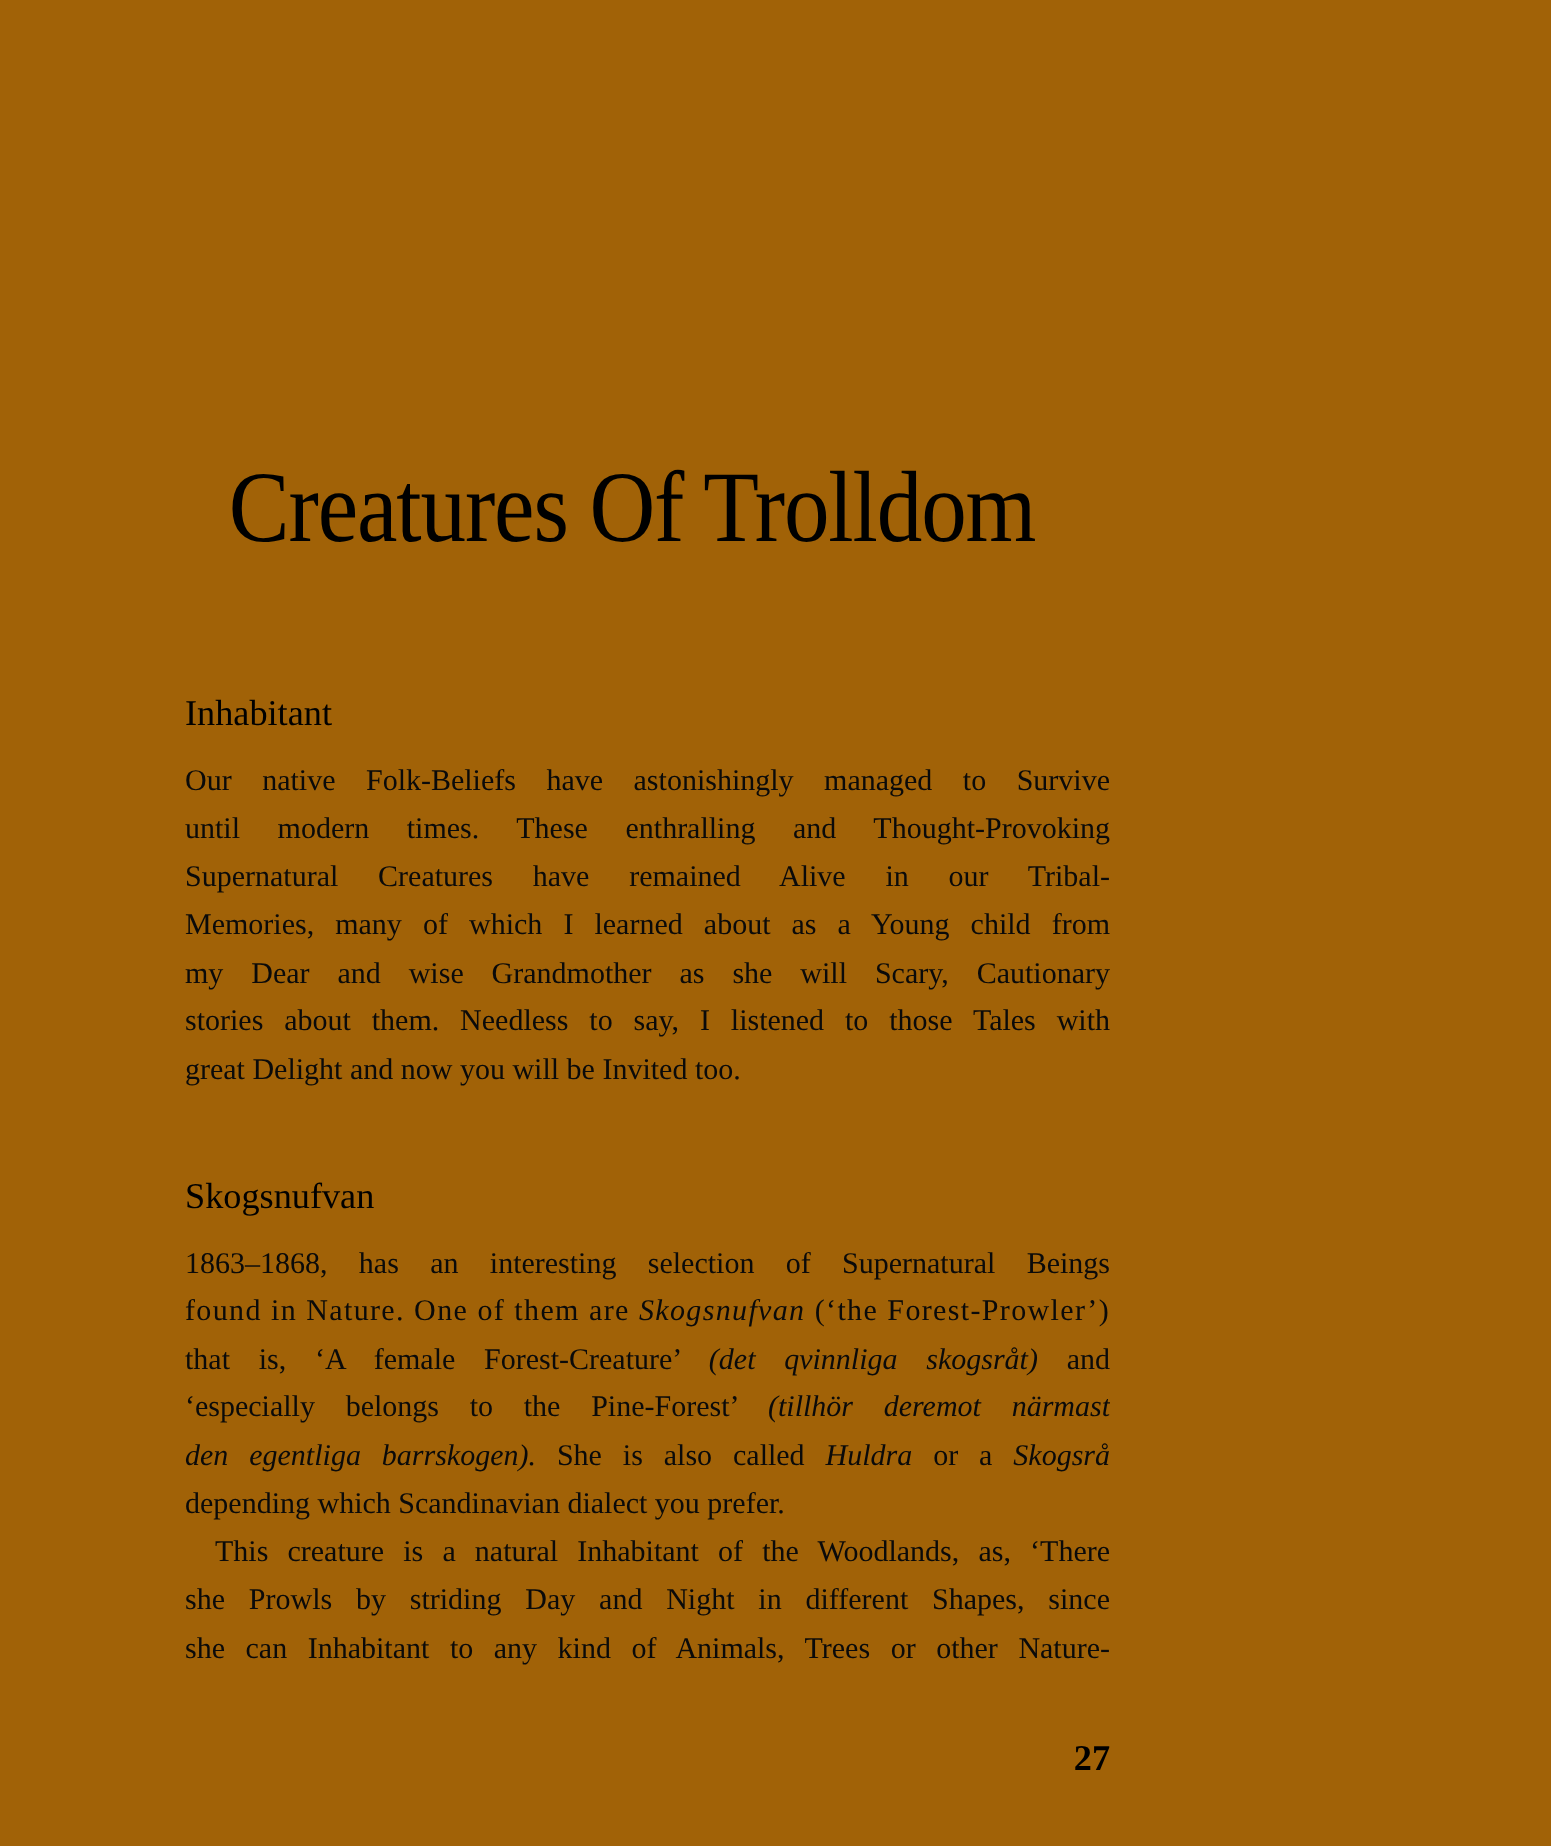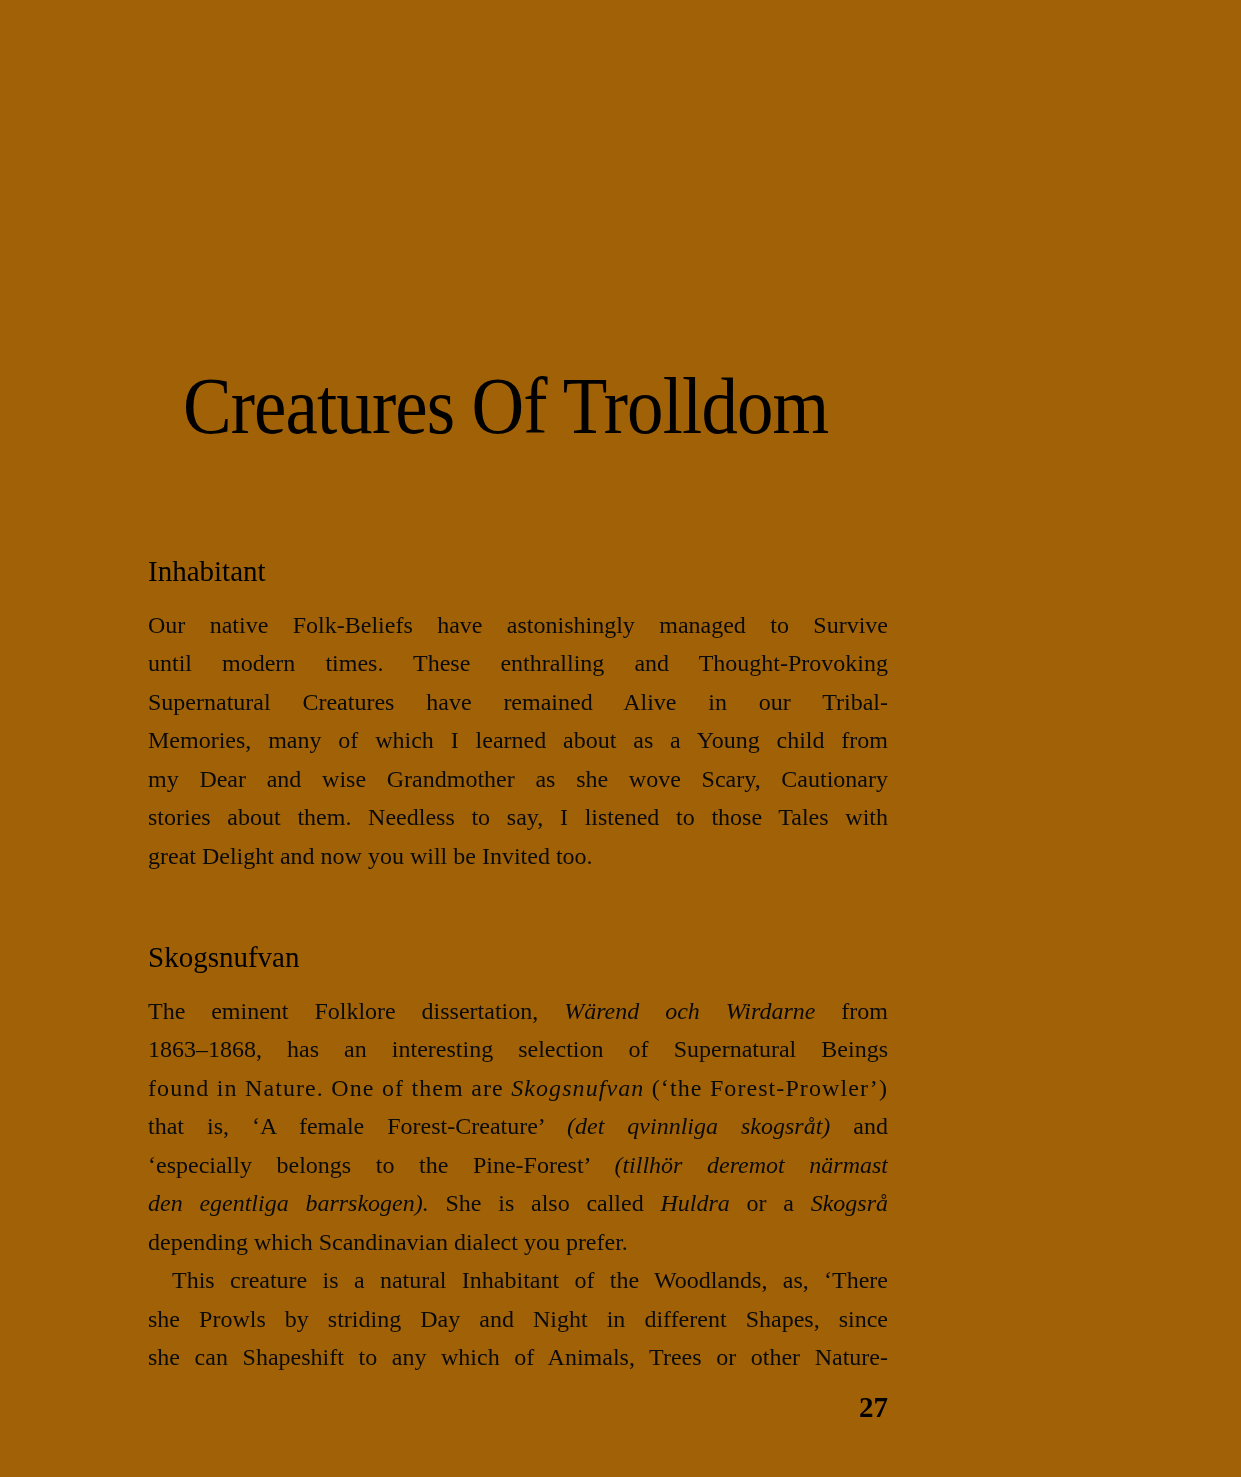--- a/index.html
+++ b/index.html
@@ -66,37 +66,36 @@
 <div class="page">
   <h1 class="title">Creatures Of Trolldom</h1>
   <div id="sections">
       <section class="section sec-background">
         <h2 class="heading">Inhabitant</h2>
         <div class="para">
           <div class="line j"><span>Our native Folk-Beliefs have astonishingly managed to Survive</span></div>
           <div class="line j"><span>until modern times. These enthralling and Thought-Provoking</span></div>
           <div class="line j"><span>Supernatural Creatures have remained Alive in our Tribal-</span></div>
           <div class="line j"><span>Memories, many of which I learned about as a Young child from</span></div>
-          <div class="line j"><span>my Dear and wise Grandmother as she wove Scary, Cautionary</span></div>
+          <div class="line j"><span>my Dear and wise Grandmother as she will Scary, Cautionary</span></div>
           <div class="line j"><span>stories about them. Needless to say, I listened to those Tales with</span></div>
           <div class="line"><span>great Delight and now you will be Invited too.</span></div>
         </div>
       </section>
       <section class="section sec-skogsnufvan">
         <h2 class="heading">Skogsnufvan</h2>
         <div class="para">
-          <div class="line j"><span>The eminent Folklore dissertation, </span><span class="it">Wärend och Wirdarne</span><span> from</span></div>
           <div class="line j"><span>1863–1868, has an interesting selection of Supernatural Beings</span></div>
           <div class="line j tight"><span>found in Nature. One of them are </span><span class="it">Skogsnufvan</span><span> (‘the Forest-Prowler’)</span></div>
           <div class="line j"><span>that is, ‘A female Forest-Creature’ </span><span class="it">(det qvinnliga skogsråt)</span><span> and</span></div>
           <div class="line j"><span>‘especially belongs to the Pine-Forest’ </span><span class="it">(tillhör deremot närmast</span></div>
           <div class="line j"><span class="it">den egentliga barrskogen).</span><span> She is also called </span><span class="it">Huldra</span><span> or a </span><span class="it">Skogsrå</span></div>
           <div class="line"><span>depending which Scandinavian dialect you prefer.</span></div>
         </div>
         <div class="para">
           <div class="line j indent"><span>This creature is a natural Inhabitant of the Woodlands, as, ‘There</span></div>
           <div class="line j"><span>she Prowls by striding Day and Night in different Shapes, since</span></div>
-          <div class="line j"><span>she can Shapeshift to any which of Animals, Trees or other Nature-</span></div>
+          <div class="line j"><span>she can Inhabitant to any kind of Animals, Trees or other Nature-</span></div>
         </div>
       </section>
     </div>
   <div class="pagenum">27</div>
 </div>
 
 </body></html>

